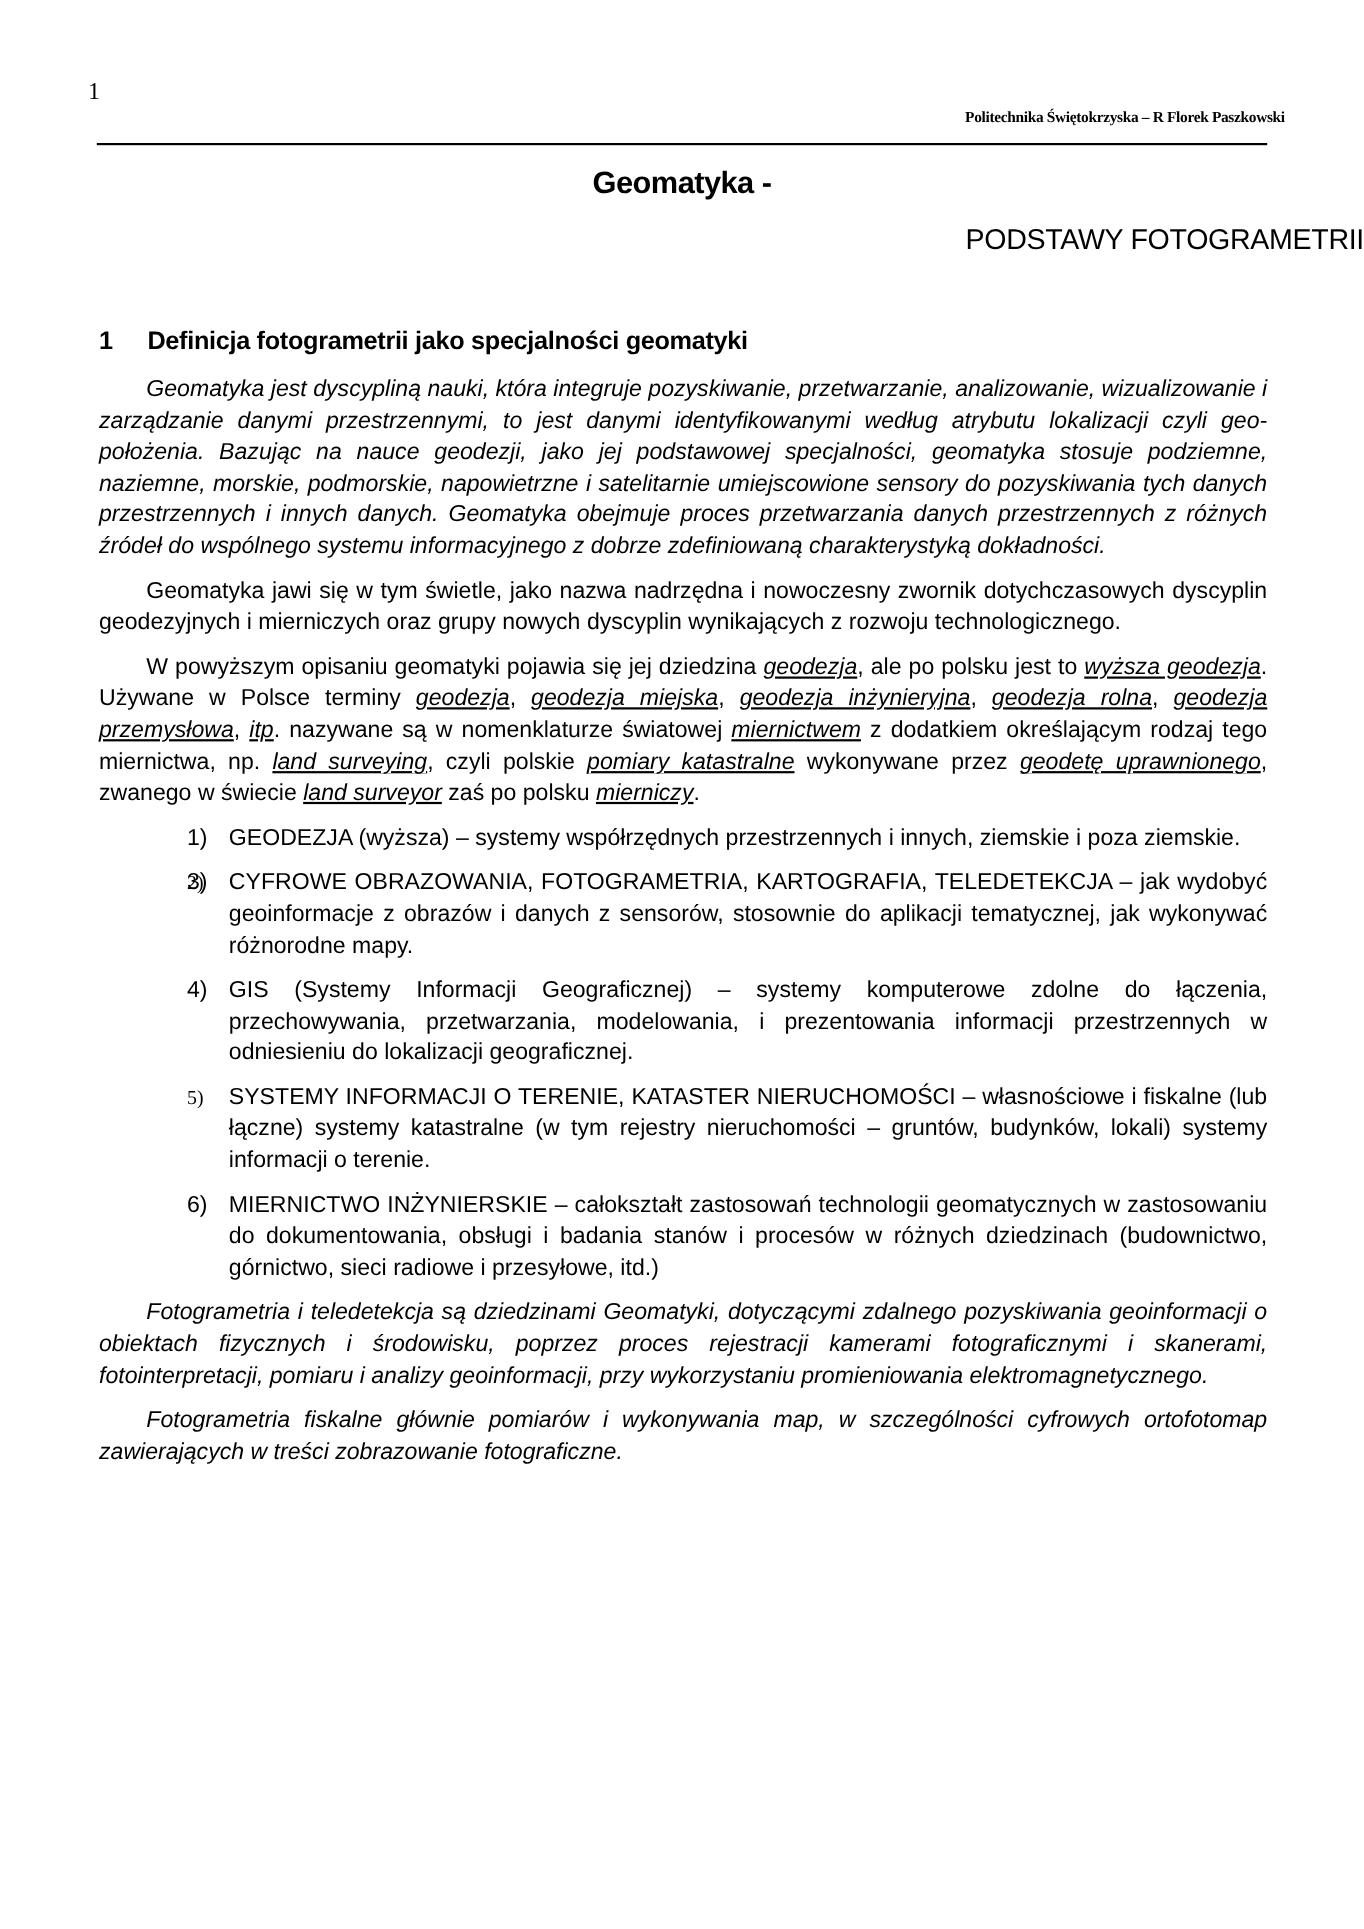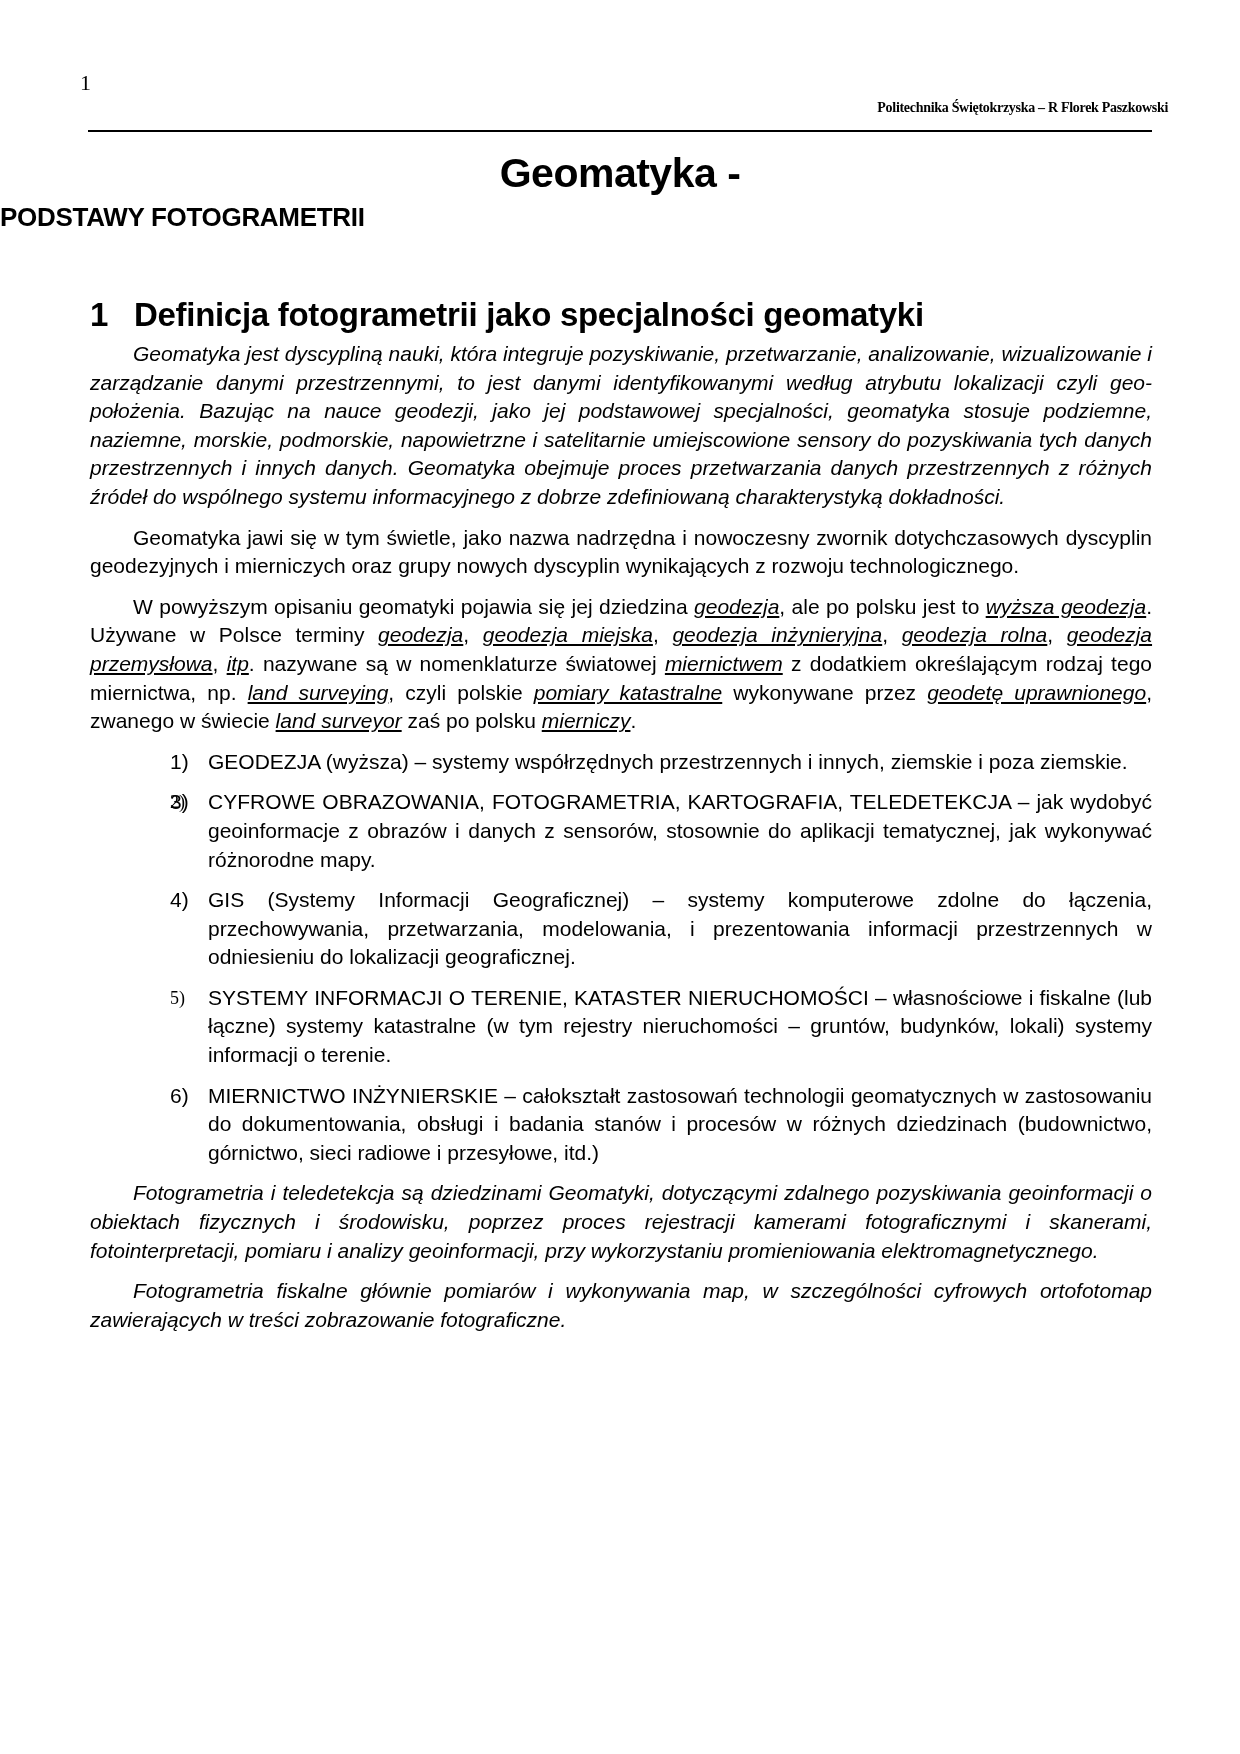--- a/index.html
+++ b/index.html
@@ -39,40 +39,40 @@
       height: 0;
       border-top: 2px solid #000;
     }
     .title-main {
       position: absolute;
       left: 0;
       right: 0;
       top: 150px;
       text-align: center;
       font-weight: bold;
-      font-size: 41px;
+      font-size: 28px;
       letter-spacing: -0.5px;
     }
     .title-sub {
       position: absolute;
       left: 0;
       right: 0;
       top: 202px;
-      text-align: left;
-      font-weight: bold;
+      text-align: right;
+      font-weight: normal;
       font-size: 26px;
       letter-spacing: -0.3px;
     }
     .section-heading {
       position: absolute;
       left: 90px;
       right: 88px;
       top: 296px;
       font-weight: bold;
-      font-size: 33px;
+      font-size: 23px;
       letter-spacing: -0.3px;
       white-space: nowrap;
     }
     .section-heading .num {
       display: inline-block;
       width: 44px;
     }
     .content {
       position: absolute;
       left: 90px;

